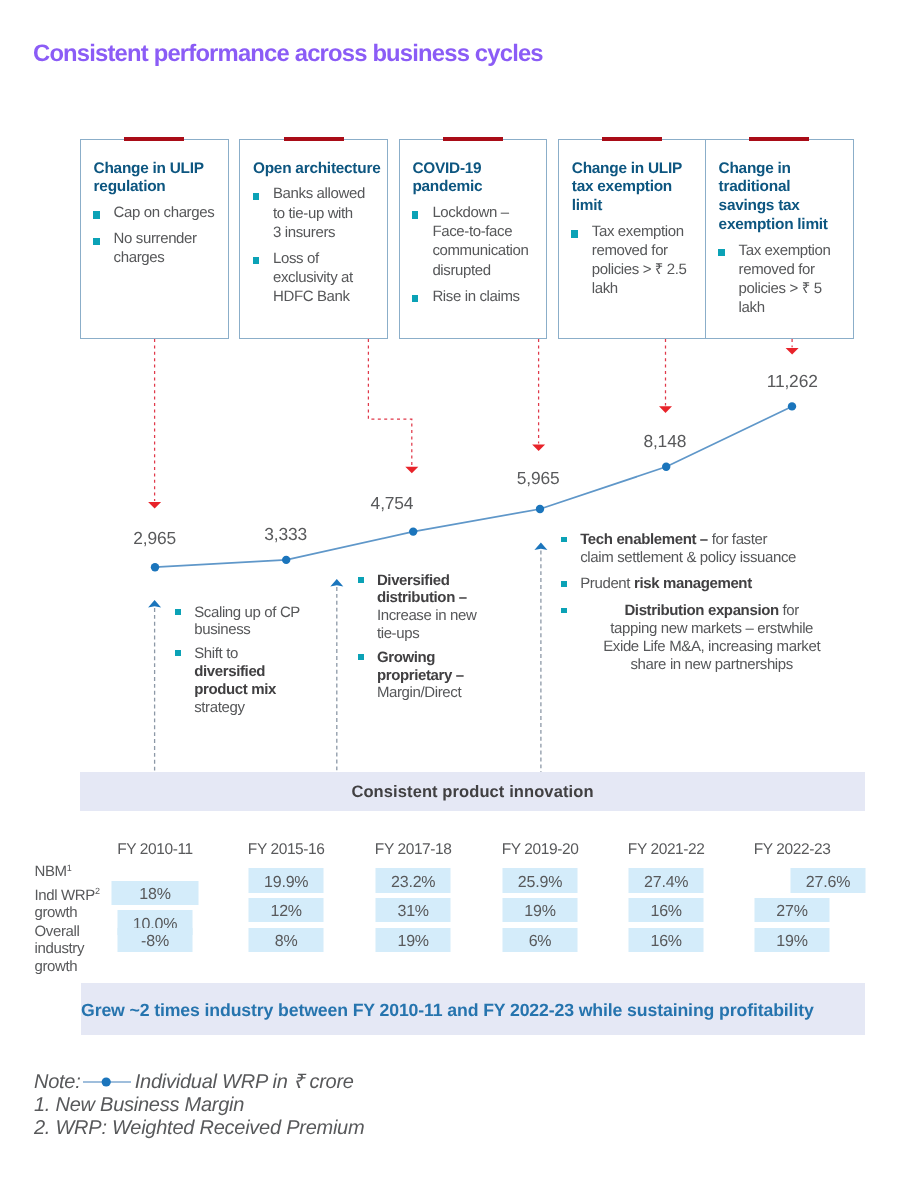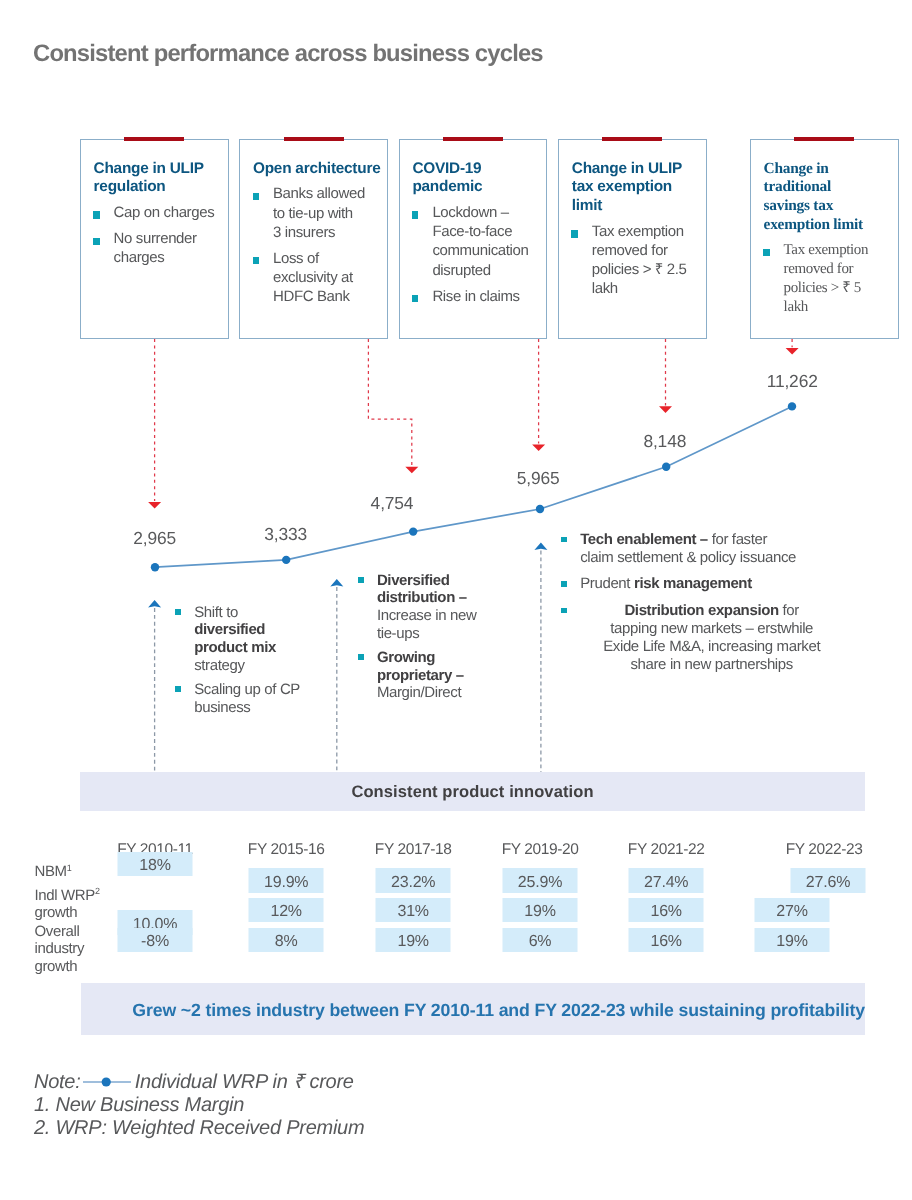--- a/index.html
+++ b/index.html
@@ -7,21 +7,21 @@
   body{width:912px;height:1200px;position:relative;overflow:hidden;
        font-family:"Liberation Sans",sans-serif;
        -webkit-font-smoothing:antialiased;
        -moz-osx-font-smoothing:grayscale;
        text-rendering:geometricPrecision;}
   *{-webkit-font-smoothing:antialiased;}
   body > *{will-change:transform;}
   .abs{position:absolute;}
 
   
-  #page-title{left:33px;top:40px;font-size:23.8px;font-weight:bold;color:#737373;
+  #page-title{left:33px;top:40px;font-size:23.8px;font-weight:bold;color:#8b5cf6;
               letter-spacing:-0.81px;line-height:28px;white-space:nowrap;}
 
   
   .card{position:absolute;top:139px;width:148.6px;height:200px;
         border:1px solid #8BAEC9;box-sizing:border-box;background:#fff;}
   .card-tab{position:absolute;top:-3px;left:50%;transform:translateX(-50%);
             width:60px;height:4.2px;background:#A90C17;}
   .card-inner{position:absolute;left:12.6px;width:135px;top:19.5px;}
   .card-h{font-size:15.4px;font-weight:bold;color:#0D5680;line-height:18.8px;
           letter-spacing:-0.25px;margin-bottom:6.2px;white-space:pre-line;}
@@ -46,21 +46,21 @@
                   background:#0BA2B6;}
   .ann b{color:#414042;font-weight:bold;}
 
   
   #innovation-banner{position:absolute;left:80px;top:772px;width:785px;height:39px;
         background:#E5E8F5;}
   #innovation-banner span{position:absolute;left:0;right:0;top:11.3px;text-align:center;
         font-size:16.5px;letter-spacing:0.1px;font-weight:bold;color:#414042;}
   #summary-banner{position:absolute;left:81px;top:983px;width:784px;height:52px;
         background:#E5E8F5;}
-  #summary-banner span{position:absolute;left:0;right:0;top:17px;text-align:right;
+  #summary-banner span{position:absolute;left:0;right:0;top:17px;text-align:left;
         font-size:17.7px;letter-spacing:-0.13px;font-weight:bold;color:#2674AE;}
 
   
   .th{position:absolute;font-size:15.5px;letter-spacing:-0.4px;color:#58595B;
       white-space:nowrap;transform:translateX(-50%);}
   .rl{position:absolute;left:34.5px;font-size:15px;letter-spacing:-0.37px;color:#58595B;
       line-height:17.4px;width:82px;white-space:pre-line;}
   .rl sup{font-size:9px;vertical-align:baseline;position:relative;top:-5.3px;line-height:0;}
   .cell{position:absolute;width:75px;height:24.4px;background:#D4ECFA;
         transform:translateX(-50%);}
@@ -125,21 +125,21 @@
 tax exemption
 limit</div>
         <div class="card-body">
           <div class="bl">Tax exemption
 removed for
 policies &gt; ₹ 2.5
 lakh</div>
         </div>
       </div>
     </div>
-    <div class="card" style="left: 750px; font-family: Liberation Serif, serif;">
+    <div class="card" style="left: 705px;">
       <div class="card-tab"></div>
       <div class="card-inner">
         <div class="card-h">Change in
 traditional
 savings tax
 exemption limit</div>
         <div class="card-body">
           <div class="bl">Tax exemption
 removed for
 policies &gt; ₹ 5
@@ -179,26 +179,26 @@
     <div class="dlabel abs" style="left: 154.7px; top: 528.2px; text-align: right;">2,965</div>
     <div class="dlabel abs" style="left: 285.7px; top: 523.5px;">3,333</div>
     <div class="dlabel abs" style="left: 392px; top: 493.1px;">4,754</div>
     <div class="dlabel abs" style="left: 538.2px; top: 468.4px;">5,965</div>
     <div class="dlabel abs" style="left: 664.8px; top: 430.8px;">8,148</div>
     <div class="dlabel abs" style="left: 792.2px; top: 370.6px;">11,262</div>
   </div>
 
 <div id="annotations">
     <div class="ann" style="left: 175.2px; top: 603.5px; width: 150px; --mb: 5.5px;">
+      <div class="ab" style="margin-bottom: 5.5px;"><span>Scaling up of CP
+business</span></div>
       <div class="ab" style="margin-bottom: 5.5px;"><span>Shift to
 </span><b>diversified
 product mix
 </b><span>strategy</span></div>
-      <div class="ab" style="margin-bottom: 5.5px;"><span>Scaling up of CP
-business</span></div>
     </div>
     <div class="ann" style="left: 357.9px; top: 571.5px; width: 150px; --mb: 5.5px;">
       <div class="ab" style="margin-bottom: 5.5px;"><b>Diversified
 distribution –
 </b><span>Increase in new
 tie-ups</span></div>
       <div class="ab" style="margin-bottom: 5.5px;"><b>Growing
 proprietary –
 </b><span>Margin/Direct</span></div>
     </div>
@@ -216,21 +216,21 @@
 <div id="innovation-banner">
   <span>Consistent product innovation</span>
 </div>
 
 <div id="metrics-table">
     <div class="th" style="left: 155px; top: 841px;">FY 2010-11</div>
     <div class="th" style="left: 286.2px; top: 841px;">FY 2015-16</div>
     <div class="th" style="left: 413.2px; top: 841px;">FY 2017-18</div>
     <div class="th" style="left: 540px; top: 841px;">FY 2019-20</div>
     <div class="th" style="left: 666.2px; top: 841px;">FY 2021-22</div>
-    <div class="th" style="left: 824px; top: 841px; text-align: center;">FY 2022-23</div>
+    <div class="th" style="left: 792px; top: 841px; text-align: center;">FY 2022-23</div>
     <div class="rl" style="top: 862.8px;">NBM<sup>1</sup></div>
     <div class="rl" style="top: 886.5px;">Indl WRP<sup>2</sup>
 growth</div>
     <div class="rl" style="top: 923px;">Overall
 industry
 growth</div>
     <div class="cell" style="left: 155px; top: 868.2px; margin-top: 42px;">
       <span>10.0%</span>
     </div>
     <div class="cell" style="left: 286.2px; top: 868.2px;">
@@ -241,21 +241,21 @@
     </div>
     <div class="cell" style="left: 540px; top: 868.2px;">
       <span>25.9%</span>
     </div>
     <div class="cell" style="left: 666.2px; top: 868.2px;">
       <span>27.4%</span>
     </div>
     <div class="cell" style="left: 828px; top: 868.2px;">
       <span>27.6%</span>
     </div>
-    <div class="cell" style="left: 155px; top: 852px;">
+    <div class="cell" style="left: 155px; top: 881px; padding-left: 12px;">
       <span>18%</span>
     </div>
     <div class="cell" style="left: 286.2px; top: 897.5px;">
       <span>12%</span>
     </div>
     <div class="cell" style="left: 413.2px; top: 897.5px;">
       <span>31%</span>
     </div>
     <div class="cell" style="left: 540px; top: 897.5px;">
       <span>19%</span>

